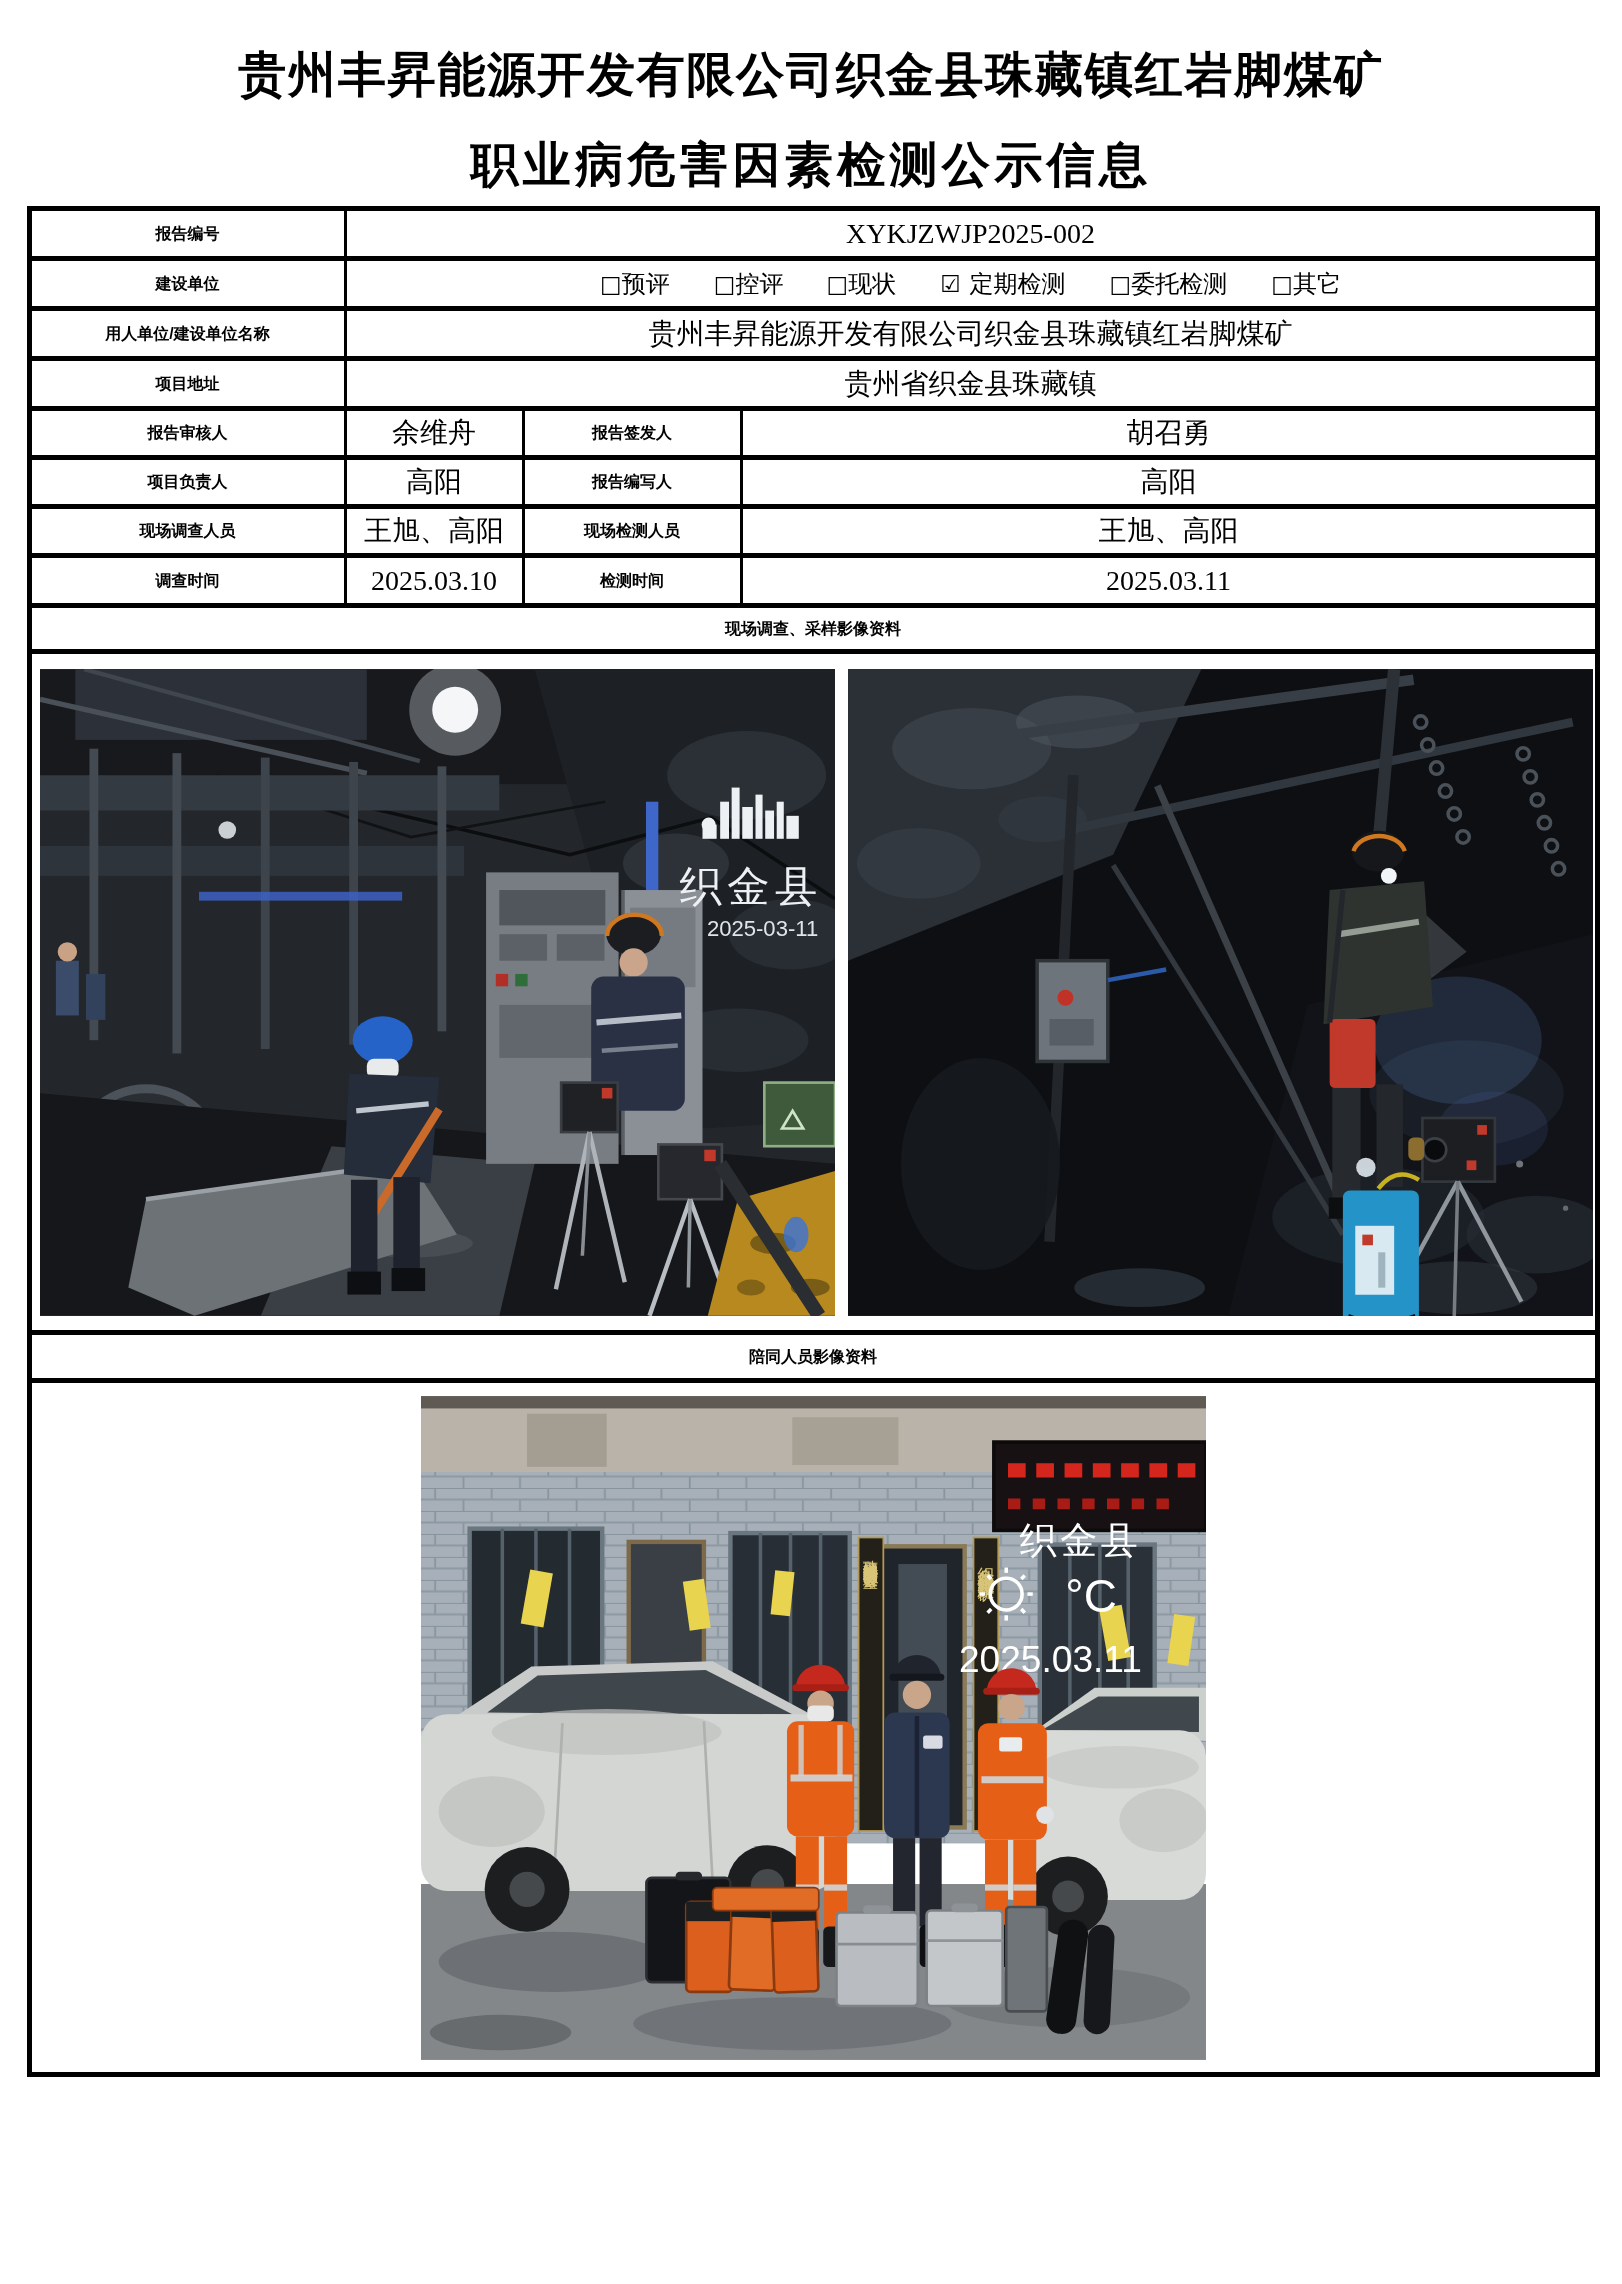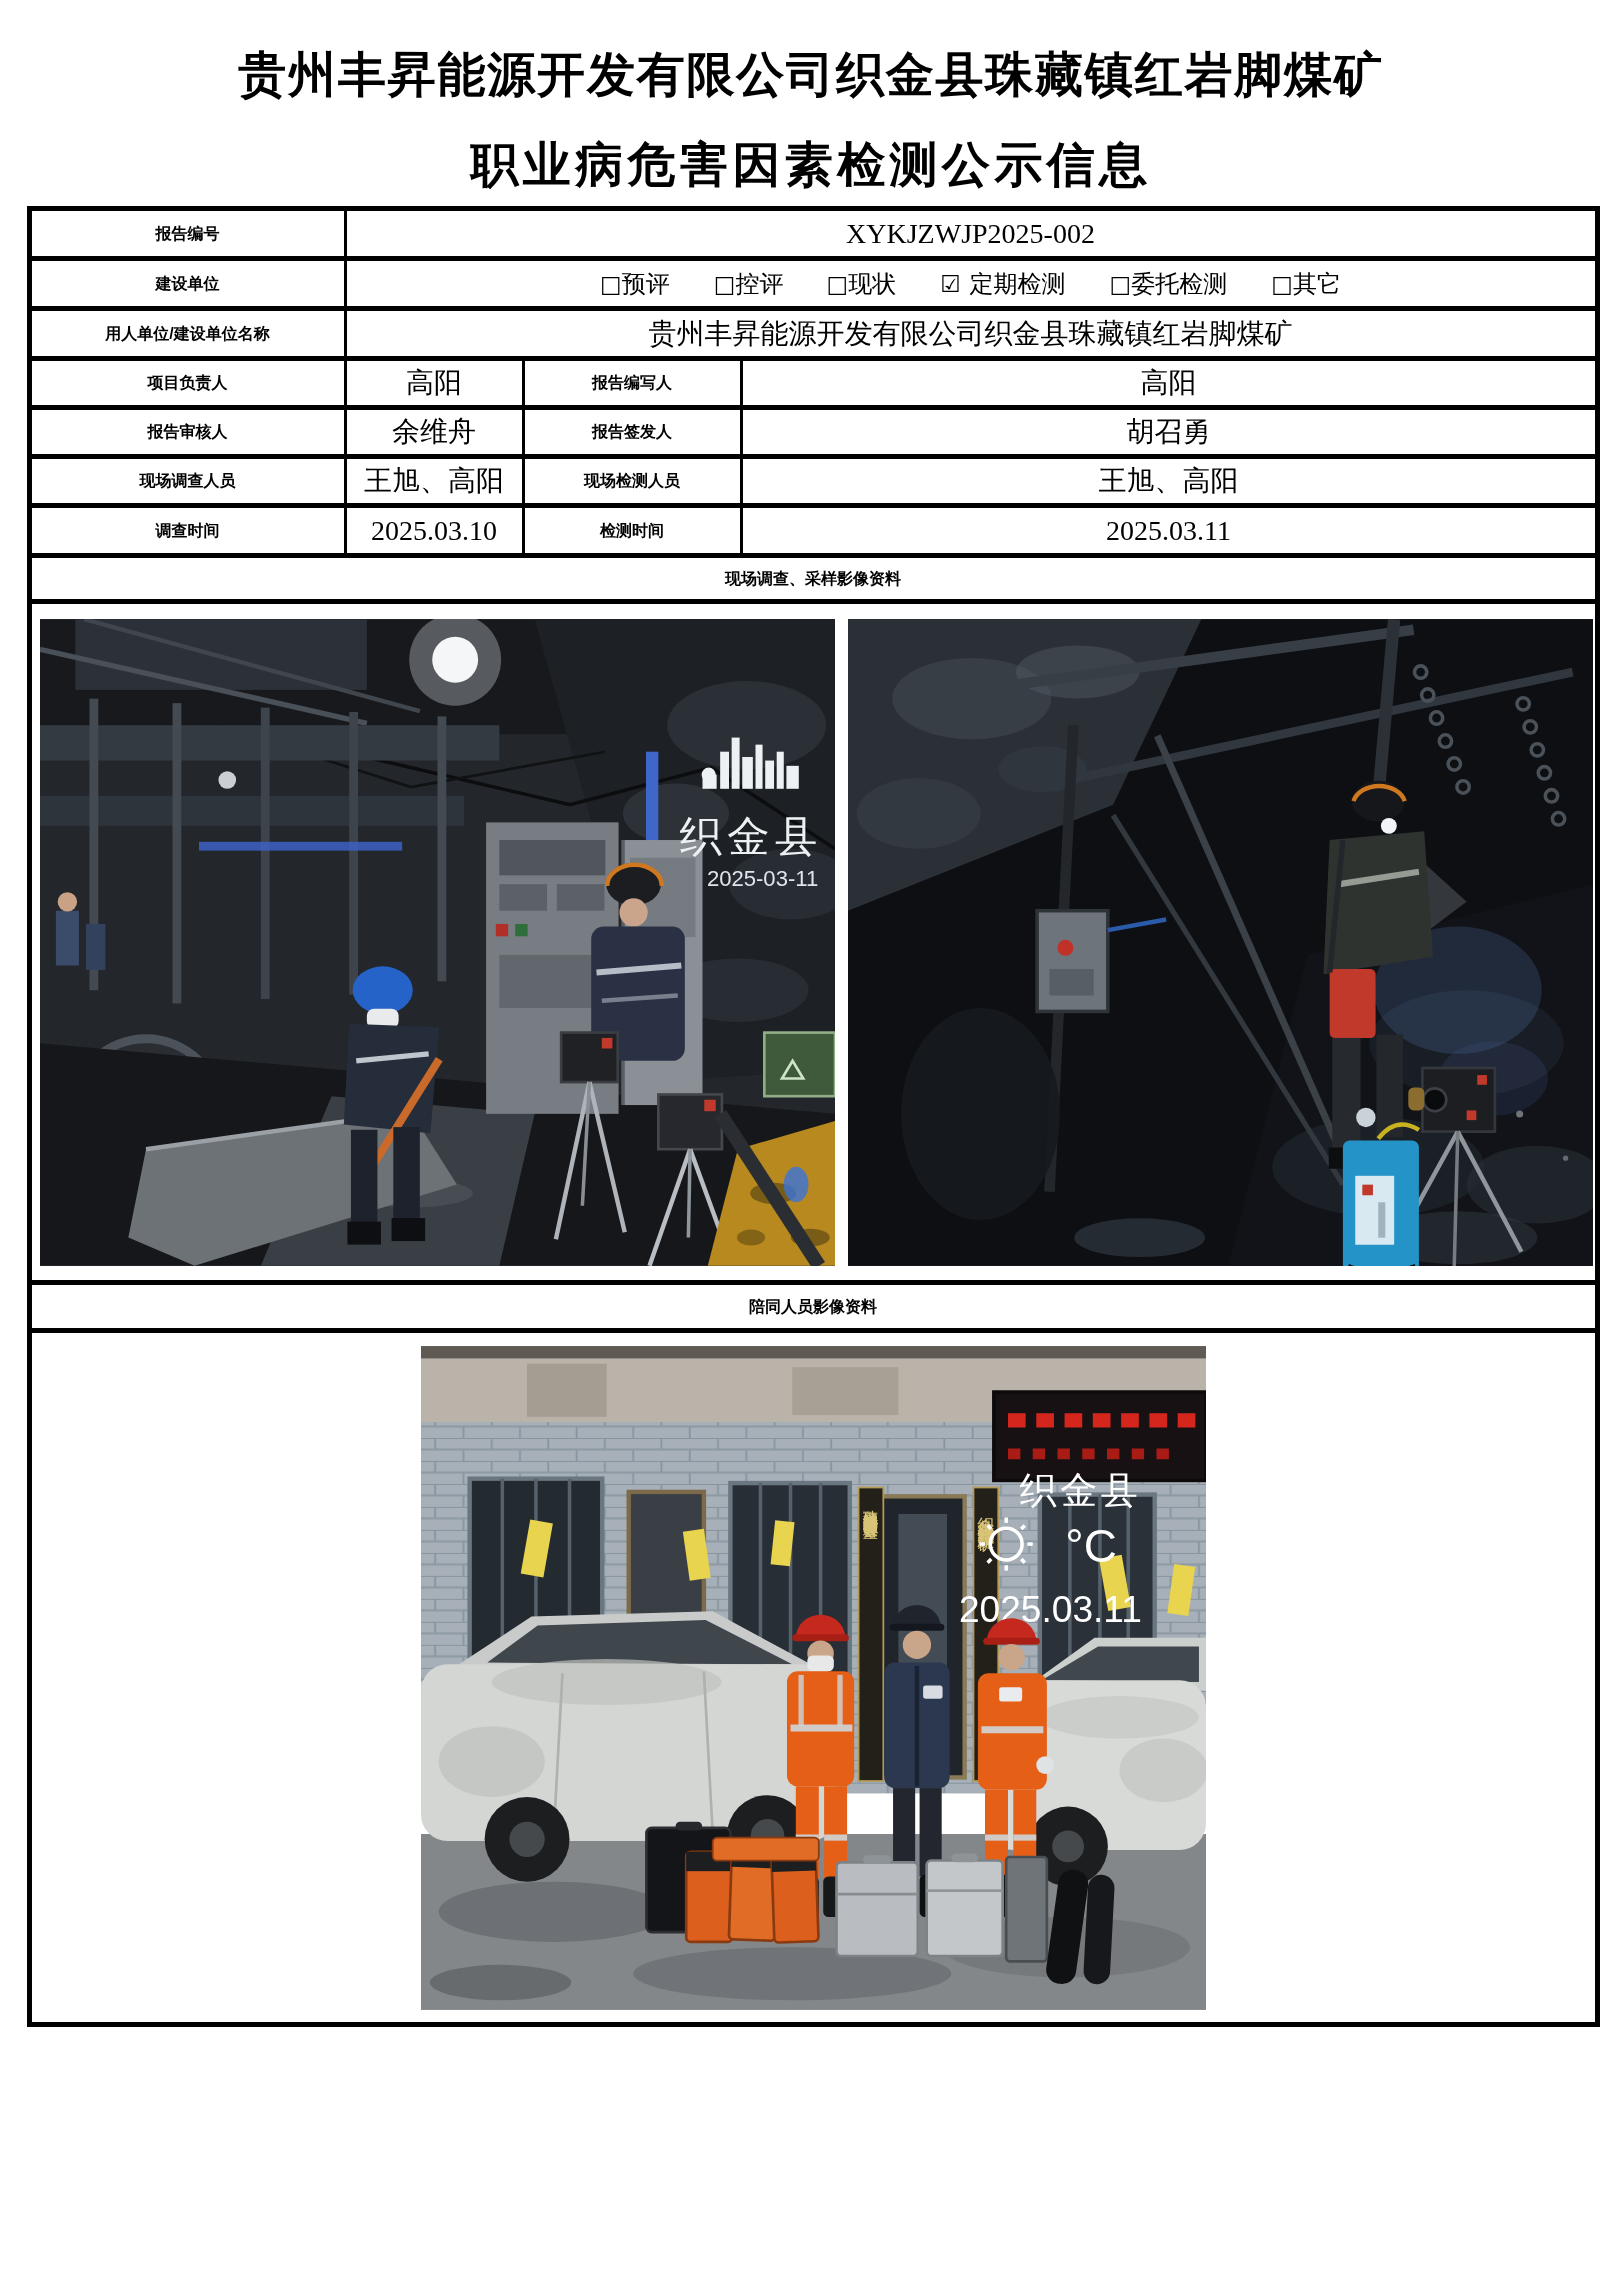--- a/index.html
+++ b/index.html
@@ -56,34 +56,38 @@
       <span class="opt"><span class="cbx">□</span><span>预评</span></span><span class="opt"><span class="cbx">□</span><span>控评</span></span><span class="opt opt-xianzhuang"><span class="cbx">□</span><span>现状</span></span><span class="opt"><span class="cbx cbx-checked">☑</span><span>定期检测</span></span><span class="opt"><span class="cbx">□</span><span>委托检测</span></span><span class="opt"><span class="cbx">□</span><span>其它</span></span>
     </td>
   </tr>
 
   <tr style="height:50px">
     <td class="lbl">用人单位/建设单位名称</td>
     <td class="val" colspan="5">贵州丰昇能源开发有限公司织金县珠藏镇红岩脚煤矿</td>
   </tr>
 
 
-
+  <tr style="height:50px">
+    <td class="lbl">项目地址</td>
+    <td class="val" colspan="5">贵州省织金县珠藏镇</td>
+  </tr>
+
+
+  <tr style="height:49px">
+    <td class="lbl">报告审核人</td>
+    <td class="val">余维舟</td>
+    <td class="lbl">报告签发人</td>
+    <td class="val" colspan="3">胡召勇</td>
+  </tr>
 
   <tr style="height:49px">
     <td class="lbl">项目负责人</td>
     <td class="val">高阳</td>
     <td class="lbl">报告编写人</td>
     <td class="val" colspan="3">高阳</td>
-  </tr>
-
-  <tr style="height:49px">
-    <td class="lbl">报告审核人</td>
-    <td class="val">余维舟</td>
-    <td class="lbl">报告签发人</td>
-    <td class="val" colspan="3">胡召勇</td>
   </tr>
 
   <tr style="height:49px">
     <td class="lbl">现场调查人员</td>
     <td class="val">王旭、高阳</td>
     <td class="lbl">现场检测人员</td>
     <td class="val" colspan="3">王旭、高阳</td>
   </tr>
 
   <tr style="height:50px">

